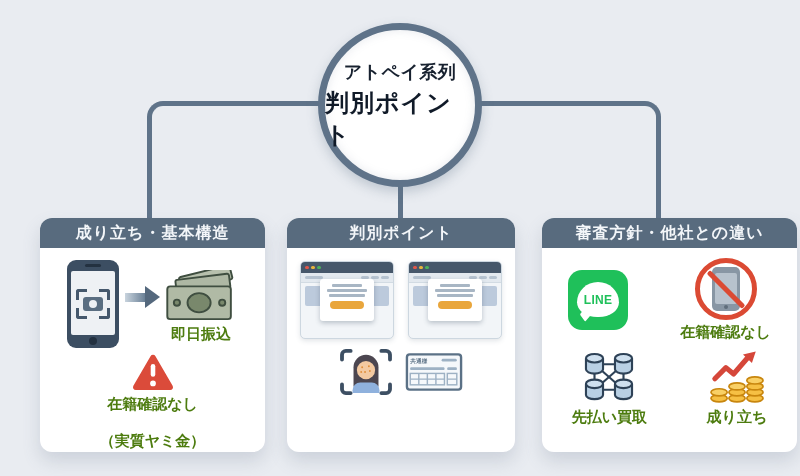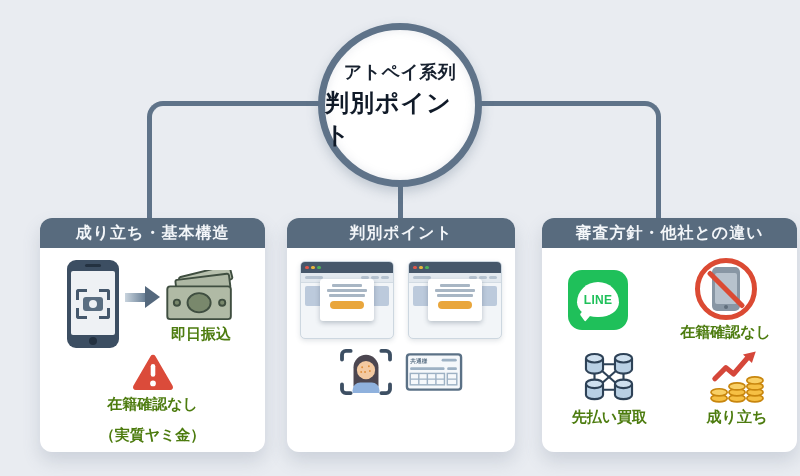--- a/index.html
+++ b/index.html
@@ -145,21 +145,21 @@
           <div class="caption">即日振込</div>
         </div>
       </div>
       <div class="warn-block">
         <svg width="46" height="40" viewBox="0 0 48 42">
           <path d="M21.4 4.5 a3 3 0 0 1 5.2 0 L44.6 35.5 a3 3 0 0 1 -2.6 4.5 H6 A3 3 0 0 1 3.4 35.5 Z" fill="#db4b3a"></path>
           <rect x="21.6" y="12.5" width="4.8" height="13.5" rx="2.4" fill="#fff"></rect>
           <circle cx="24" cy="33" r="3" fill="#fff"></circle>
         </svg>
         <div class="caption">在籍確認なし</div>
-        <div class="caption" style="margin-top:12px">（実質ヤミ金）</div>
+        <div class="caption" style="margin-top:18px">（実質ヤミ金）</div>
       </div>
     </div>
   </div>
 
   <div class="panel panel-mid">
     <div class="panel-header">判別ポイント</div>
     <div class="panel-body">
       <div class="browsers">
         <div class="browser">
           <div class="bw-title">

